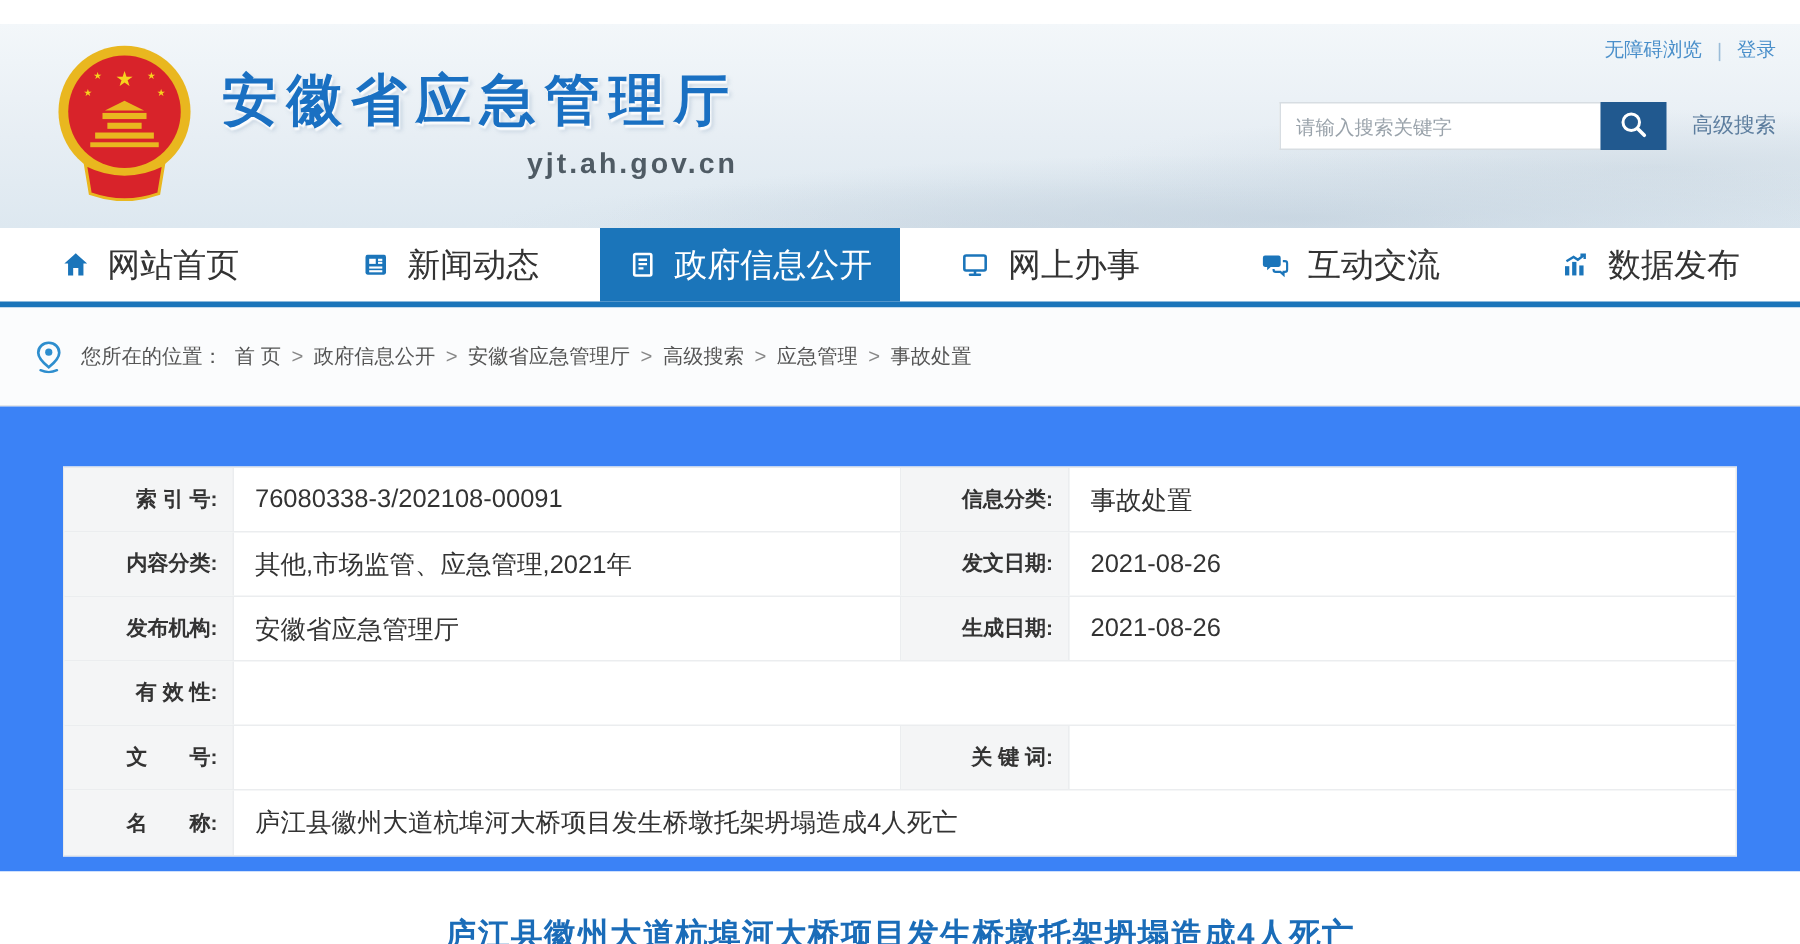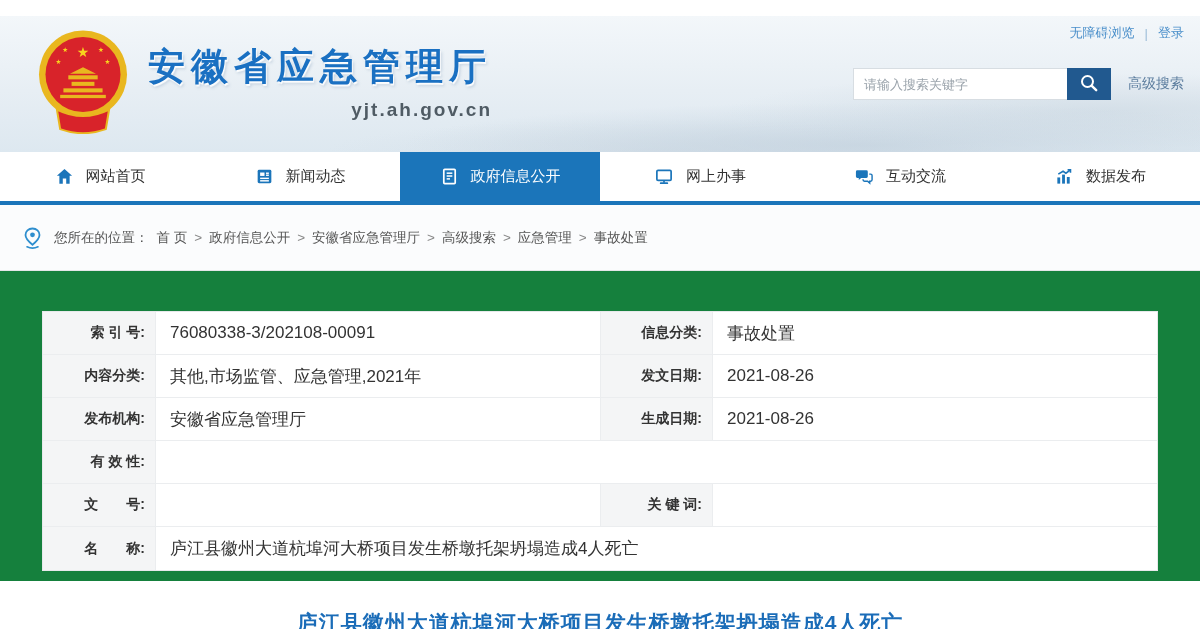--- a/index.html
+++ b/index.html
@@ -26,35 +26,35 @@
   .search-area { position:absolute; right:16px; top:52px; display:flex; align-items:center; }
   .search-input { width:214px; height:32px; border:1px solid #d7dde2; border-right:none; background:#fff;
     font-size:13px; padding:0 10px; color:#000000; outline:none; font-family:inherit; }
   .search-input::placeholder { color:#9aa3ab; }
   .search-btn { width:44px; height:32px; background:#21598f; border:none; display:flex; align-items:center; justify-content:center; cursor:pointer; }
   .adv-link { margin-left:17px; font-size:14px; color:#5c7d9e; cursor:pointer; }
 
   
   .main-nav { height:53px; flex:0 0 53px; background:#fff; border-bottom:4px solid #1b75ba; display:flex; }
   .nav-item { flex:1 1 0; height:100%; display:flex; align-items:center; justify-content:center; gap:12px;
-    font-size:15px; color:#333; cursor:pointer; }
+    font-size:22px; color:#333; cursor:pointer; }
   .nav-icon { display:flex; align-items:center; color:#1b75ba; }
   .nav-item.active { background:#1b75ba; color:#fff; }
   .nav-item.active .nav-icon { color:#fff; }
 
   
   .breadcrumb-bar { height:66px; flex:0 0 66px; background:#fbfcfd; border-bottom:1px solid #e4e6e8;
     display:flex; align-items:center; padding-left:23px; font-size:13.5px; color:#555; }
   .pin-wrap { display:flex; align-items:center; margin-right:12px; color:#2e8ece; }
   .bc-prefix { margin-right:8px; color:#555; }
   .bc-link { color:#555; cursor:pointer; }
   .bc-sep { color:#888; margin:0 7px; }
 
   
-  .table-section { background:#15803d; padding:40px 42px 10px; flex:0 0 auto; }
+  .table-section { background:#3b82f6; padding:40px 42px 10px; flex:0 0 auto; }
   .info-table { background:#fff; border:1px solid #e7e9eb; }
   .trow { display:flex; height:43px; border-bottom:1px solid #ebedef; }
   .trow:last-child { border-bottom:none; }
   .cell-label { width:113px; flex:0 0 113px; background:#f4f5f6; border-right:1px solid #ebedef;
     display:flex; align-items:center; justify-content:flex-end; padding-right:10px;
     font-size:14px; font-weight:bold; color:#333; white-space:pre; }
   .cell-label.right-label { width:112px; flex:0 0 112px; }
   .cell-value { display:flex; align-items:center; padding-left:14px; font-size:17px; color:#333; overflow:hidden; white-space:nowrap; }
   .cell-value.left-val { width:445px; flex:0 0 445px; border-right:1px solid #ebedef; }
   .cell-value.right-val { flex:1 1 auto; }

